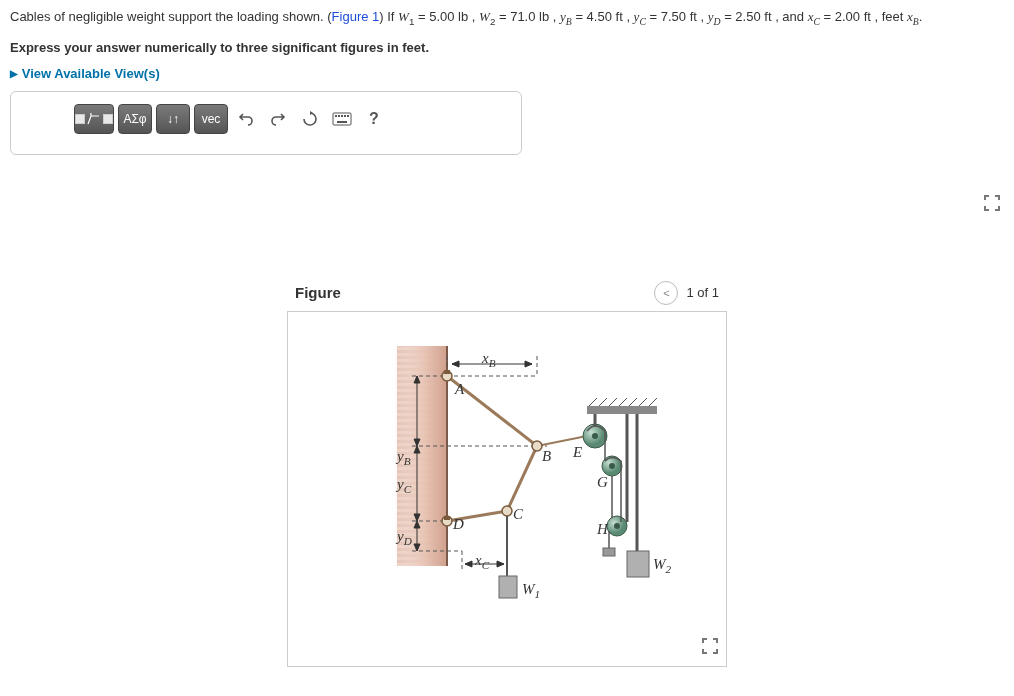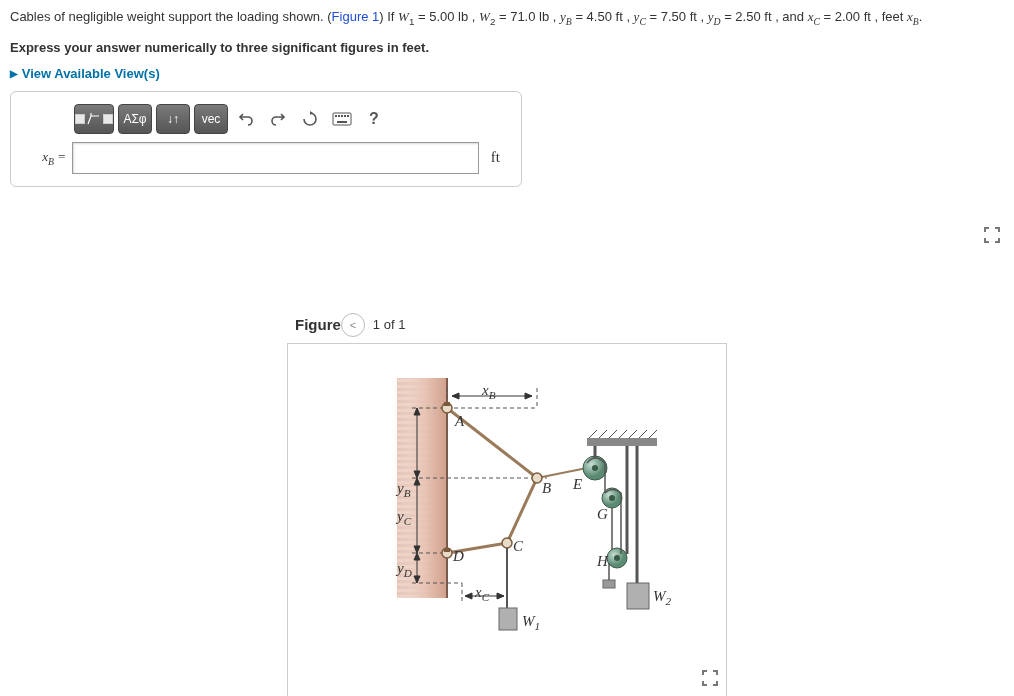--- a/index.html
+++ b/index.html
@@ -103,21 +103,21 @@
     cursor: pointer;
     margin-top: 40px;
     margin-right: 4px;
   }
   .figure-section {
     margin: 60px auto 0 auto;
     width: 440px;
   }
   .figure-header {
     display: flex;
-    justify-content: flex-start;
+    justify-content: space-between;
     align-items: center;
     padding: 6px 8px;
   }
   .figure-title { font-weight: bold; font-size: 15px; }
   .pager {
     display: flex;
     align-items: center;
     gap: 8px;
     font-size: 13px;
   }
@@ -228,27 +228,20 @@
           <rect x="1" y="1" width="18" height="12" rx="1" stroke="#555" fill="none"></rect>
           <rect x="3" y="3" width="2" height="2" fill="#555"></rect>
           <rect x="6" y="3" width="2" height="2" fill="#555"></rect>
           <rect x="9" y="3" width="2" height="2" fill="#555"></rect>
           <rect x="12" y="3" width="2" height="2" fill="#555"></rect>
           <rect x="15" y="3" width="2" height="2" fill="#555"></rect>
           <rect x="5" y="9" width="10" height="2" fill="#555"></rect>
         </svg>
     </div>
     <div class="tb-plain" style="font-size:16px;font-weight:bold;">?</div>
-  </div>
-  <div class="answer-row">
-    <span class="answer-label">
-      <span class="italic-var">x</span><span class="italic-var sub">B</span><span> =</span>
-    </span>
-    <input class="answer-input" type="text" style="">
-    <span class="unit-label">ft</span>
   </div>
 </div>
 
 <div class="expand-icon">
   <svg width="16" height="16" viewBox="0 0 16 16">
       <path d="M1 5 L1 1 L5 1 M11 1 L15 1 L15 5 M15 11 L15 15 L11 15 M5 15 L1 15 L1 11" stroke="#777" stroke-width="2" fill="none"></path>
     </svg>
 </div>
 <div style="clear:both"></div>
 

